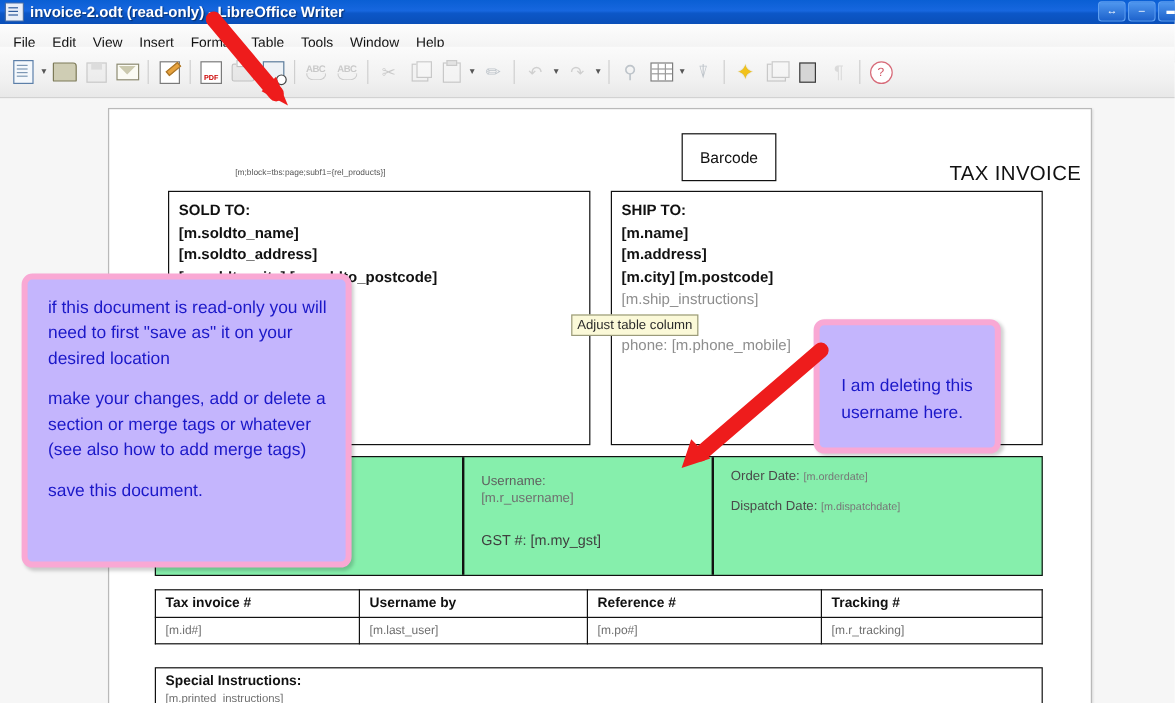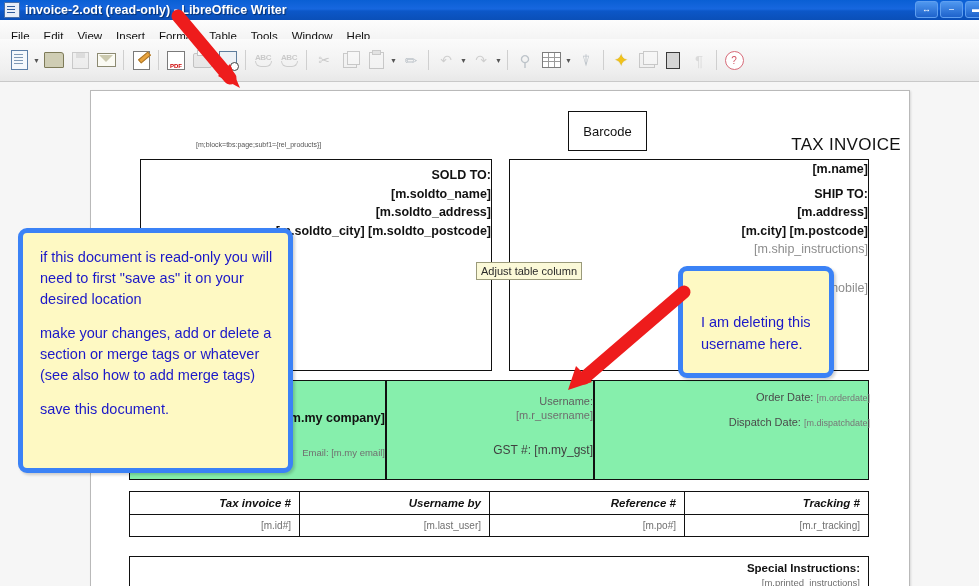--- a/index.html
+++ b/index.html
@@ -101,21 +101,21 @@
   .ic-star{color:#f2c21a;font-size:17px;text-shadow:0 0 1px #b79400;}
   .ic-gallery{width:14px;height:13px;border:1.3px solid #8a8a8a;background:#efefef;position:relative;}
   .ic-gallery:after{content:"";position:absolute;left:3px;top:-3px;width:13px;height:12px;border:1.3px solid #8a8a8a;background:#f8f8f8;}
   .ic-clip{width:12px;height:15px;border:1.5px solid #3a3a3a;background:#d5d5d5;}
   .ic-pilcrow{font-size:15px;color:#b5b5b5;}
   .ic-help{width:17px;height:17px;border:1.6px solid #d76b79;border-radius:50%;
     background:#fff;color:#d05363;font-size:10px;display:flex;align-items:center;justify-content:center;}
   
   .workspace{
     position:absolute;left:0;top:82px;width:979px;height:504px;
-    background:#f6f6f6;overflow:hidden;text-align:right;
+    background:#f6f6f6;overflow:hidden;
   }
   .page{
     position:absolute;left:90px;top:8px;width:818px;height:520px;
     background:#ffffff;border:1px solid #b9b9b9;
     box-shadow:1px 1px 2px rgba(0,0,0,.12);
   }
   
   .doc-tag-top{
     position:absolute;left:105px;top:50px;font-size:7px;color:#555;
     font-family:"Liberation Sans",sans-serif;white-space:nowrap;
@@ -145,37 +145,37 @@
   .co-sub{font-size:9.5px;color:#6f6f6f;}
   .mid-label{font-size:11px;color:#5f5f5f;}
   .mid-tagb{font-size:11px;color:#6f6f6f;}
   .date-row{font-size:11px;color:#4a4a4a;margin-bottom:13px;}
   .date-row .tag{font-size:9px;color:#777;}
   .tbl{
     position:absolute;left:38px;top:400px;width:740px;
     border:1.8px solid #111;border-collapse:collapse;background:#fff;
   }
   .tbl td{border:1px solid #111;padding:5px 8px;box-sizing:border-box;}
-  .tbl td.hd{font-size:11.5px;font-weight:bold;color:#111;font-style:italic;}
+  .tbl td.hd{font-size:11.5px;font-weight:bold;color:#111;}
   .tbl td.vl{font-size:10px;color:#6f6f6f;}
   .special{
     position:absolute;left:38px;top:465px;width:740px;height:58px;
     border:1.8px solid #111;background:#fff;box-sizing:border-box;padding:5px 8px;
   }
   .sp-title{font-size:11.5px;font-weight:bold;color:#111;}
   .sp-tag{font-size:9.5px;color:#6f6f6f;margin-top:3px;}
   
   .tooltip{
     position:absolute;left:476px;top:262px;
     background:#fbf9d8;border:1px solid #9a9a7a;
     font-size:11px;color:#2b2b2b;padding:2px 4px;white-space:nowrap;z-index:40;
   }
   
   .callout{
-    position:absolute;background:#fef9c3;border:5px solid #3b82f6;border-radius:9px;
+    position:absolute;background:#c4b5fd;border:5px solid #f9a8d4;border-radius:9px;
     box-sizing:border-box;z-index:60;box-shadow:2px 2px 3px rgba(0,0,0,.18);
   }
   .callout p{
     margin:0;color:#1b18c8;font-size:14.5px;line-height:21px;
   }
   .callout.left{left:18px;top:228px;width:275px;height:245px;padding:14px 14px 0 17px;}
   .callout.right{left:678px;top:266px;width:156px;height:112px;padding:16px 0 0 18px;}
   .callout.right p{font-size:14.5px;line-height:22px;margin-top:24px;}
   .cspacer{height:13px;}
   
@@ -304,22 +304,22 @@
     <div class="tax-invoice">TAX INVOICE</div>
 
     <div class="box-sold">
       <div class="bx-line" style="padding-top:6px">SOLD TO:</div>
       <div class="bx-line">[m.soldto_name]</div>
       <div class="bx-line">[m.soldto_address]</div>
       <div class="bx-line">[m.soldto_city] [m.soldto_postcode]</div>
     </div>
 
     <div class="box-ship">
+      <div class="bx-line" style="padding-top:6px">SHIP TO:</div>
       <div class="bx-line">[m.name]</div>
-      <div class="bx-line" style="padding-top:6px">SHIP TO:</div>
       <div class="bx-line">[m.address]</div>
       <div class="bx-line">[m.city] [m.postcode]</div>
       <div class="bx-line faint">[m.ship_instructions]</div>
       <div class="bx-line faint" style="padding-top:20px">phone: [m.phone_mobile]</div>
     </div>
 
     <div class="mid-table">
       <div class="mt-v" style="left:255px"></div>
       <div class="mt-v" style="left:463px"></div>
 

